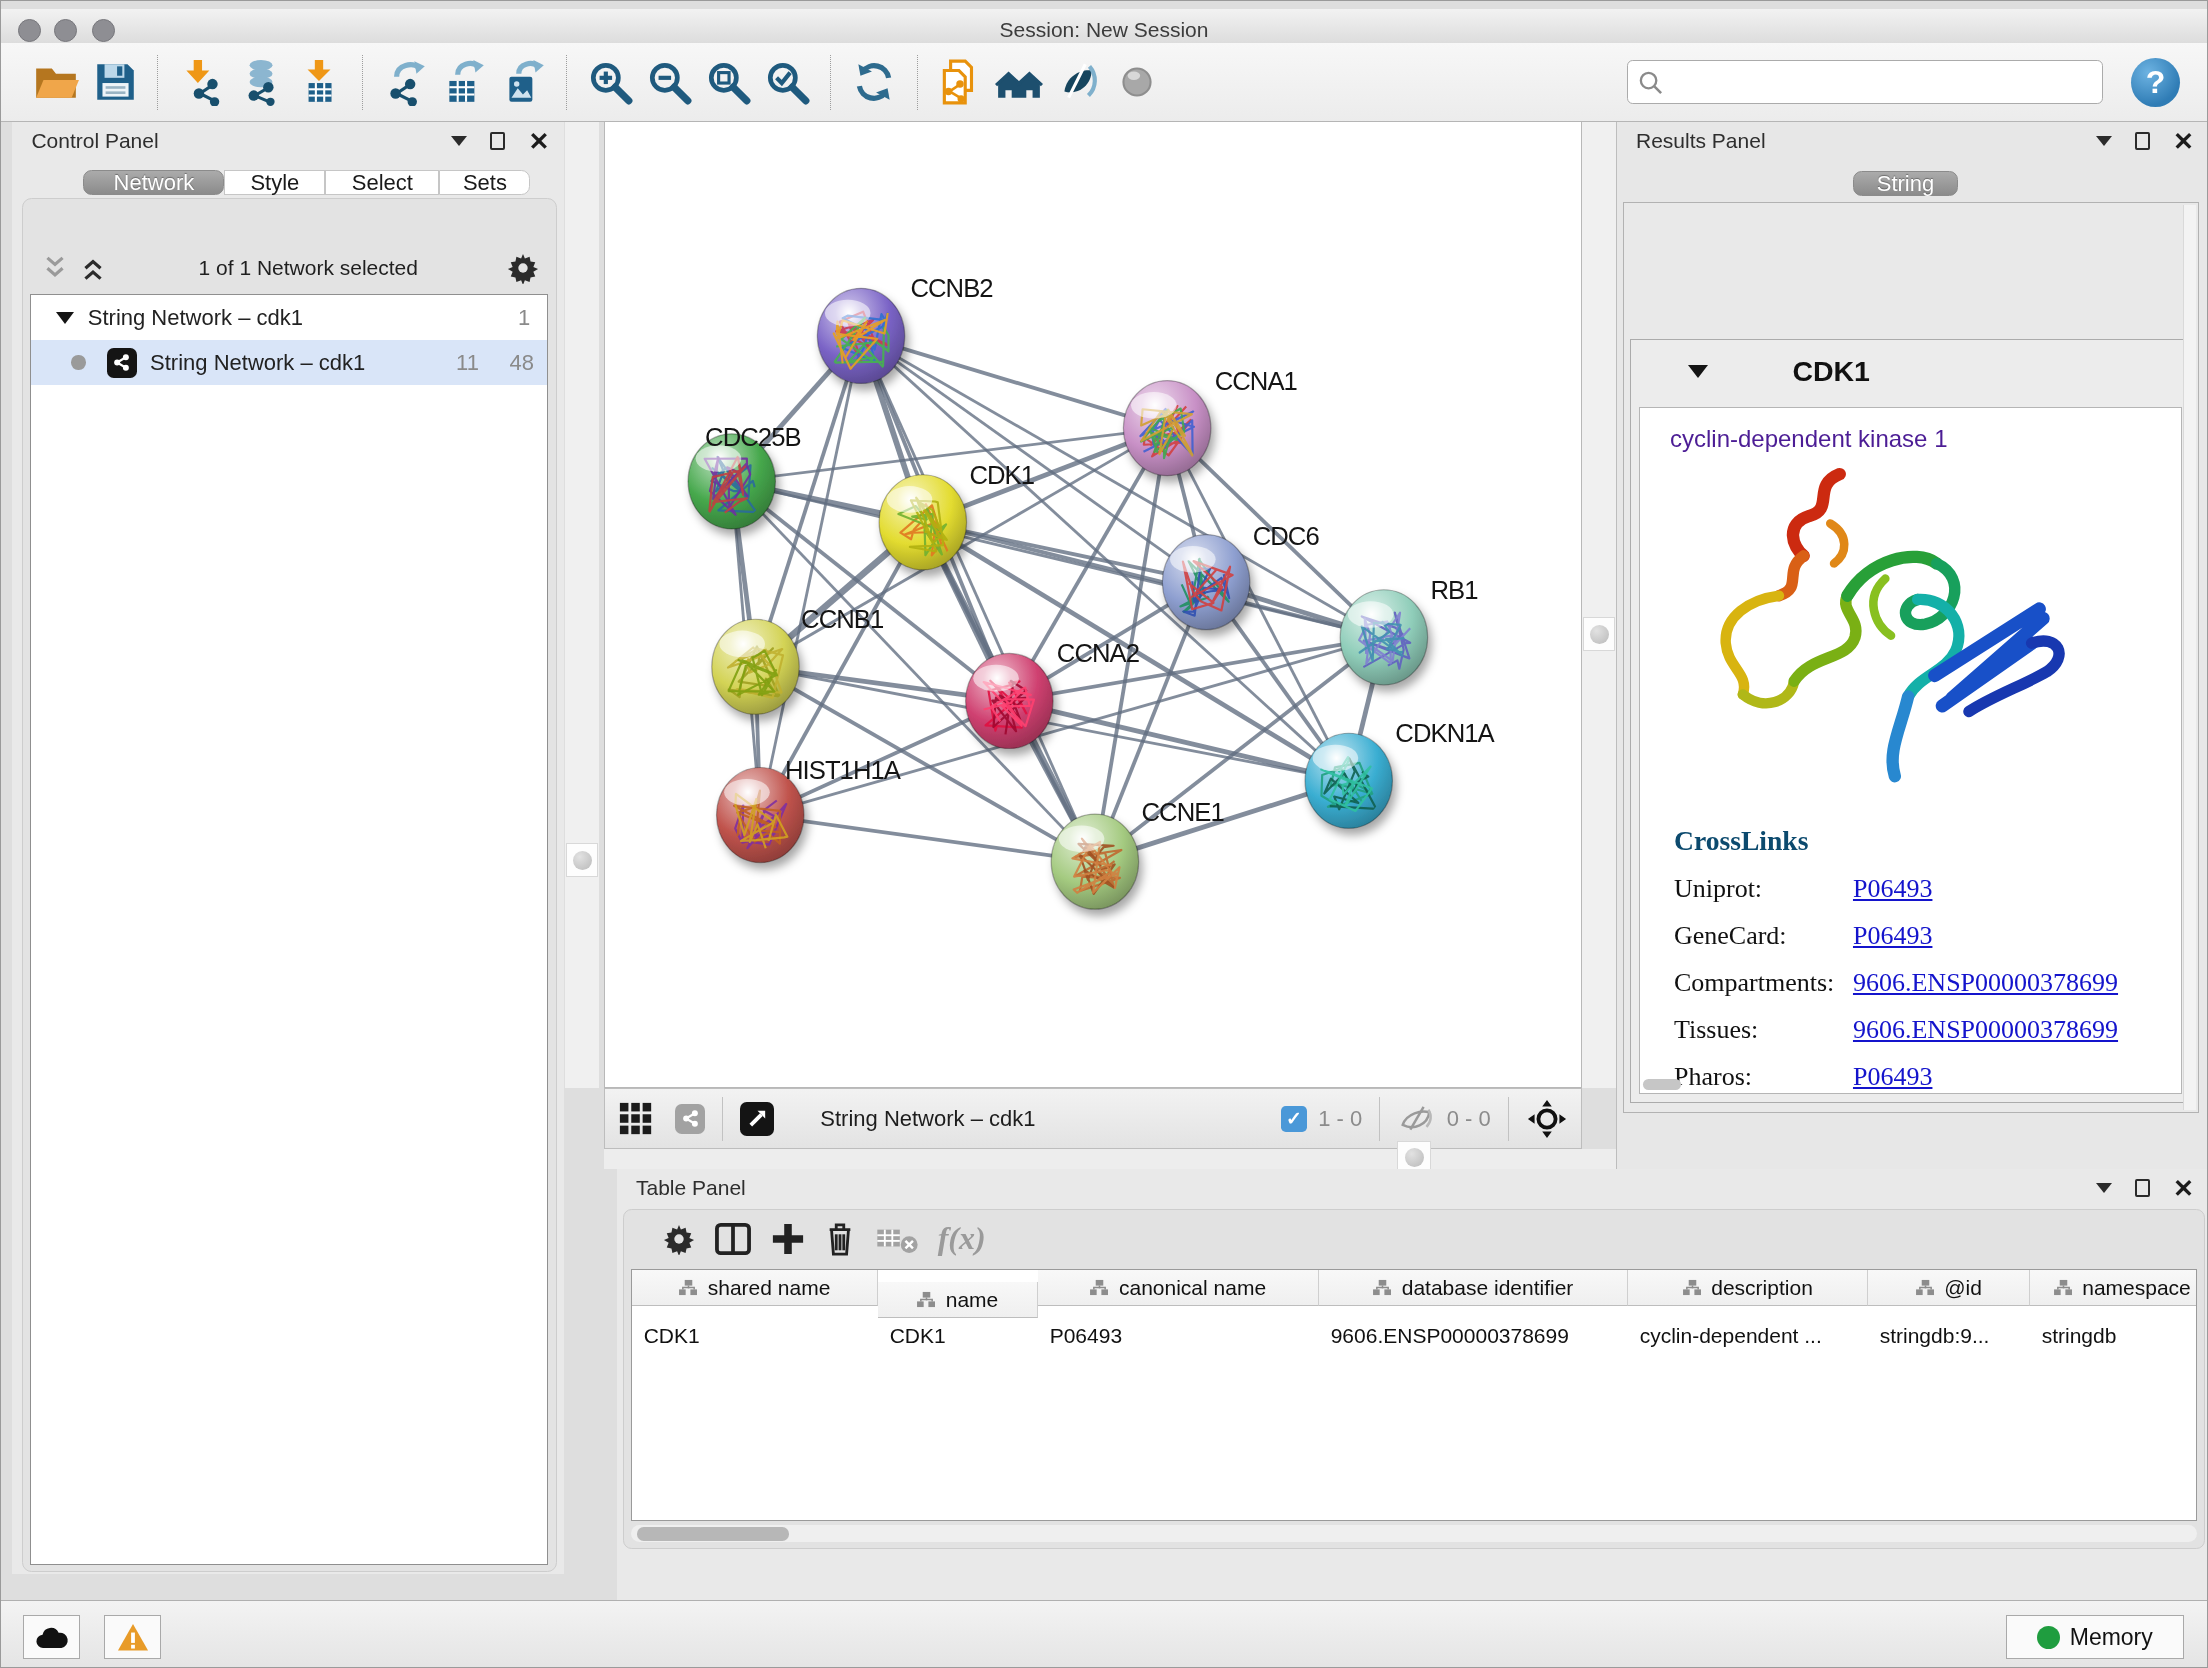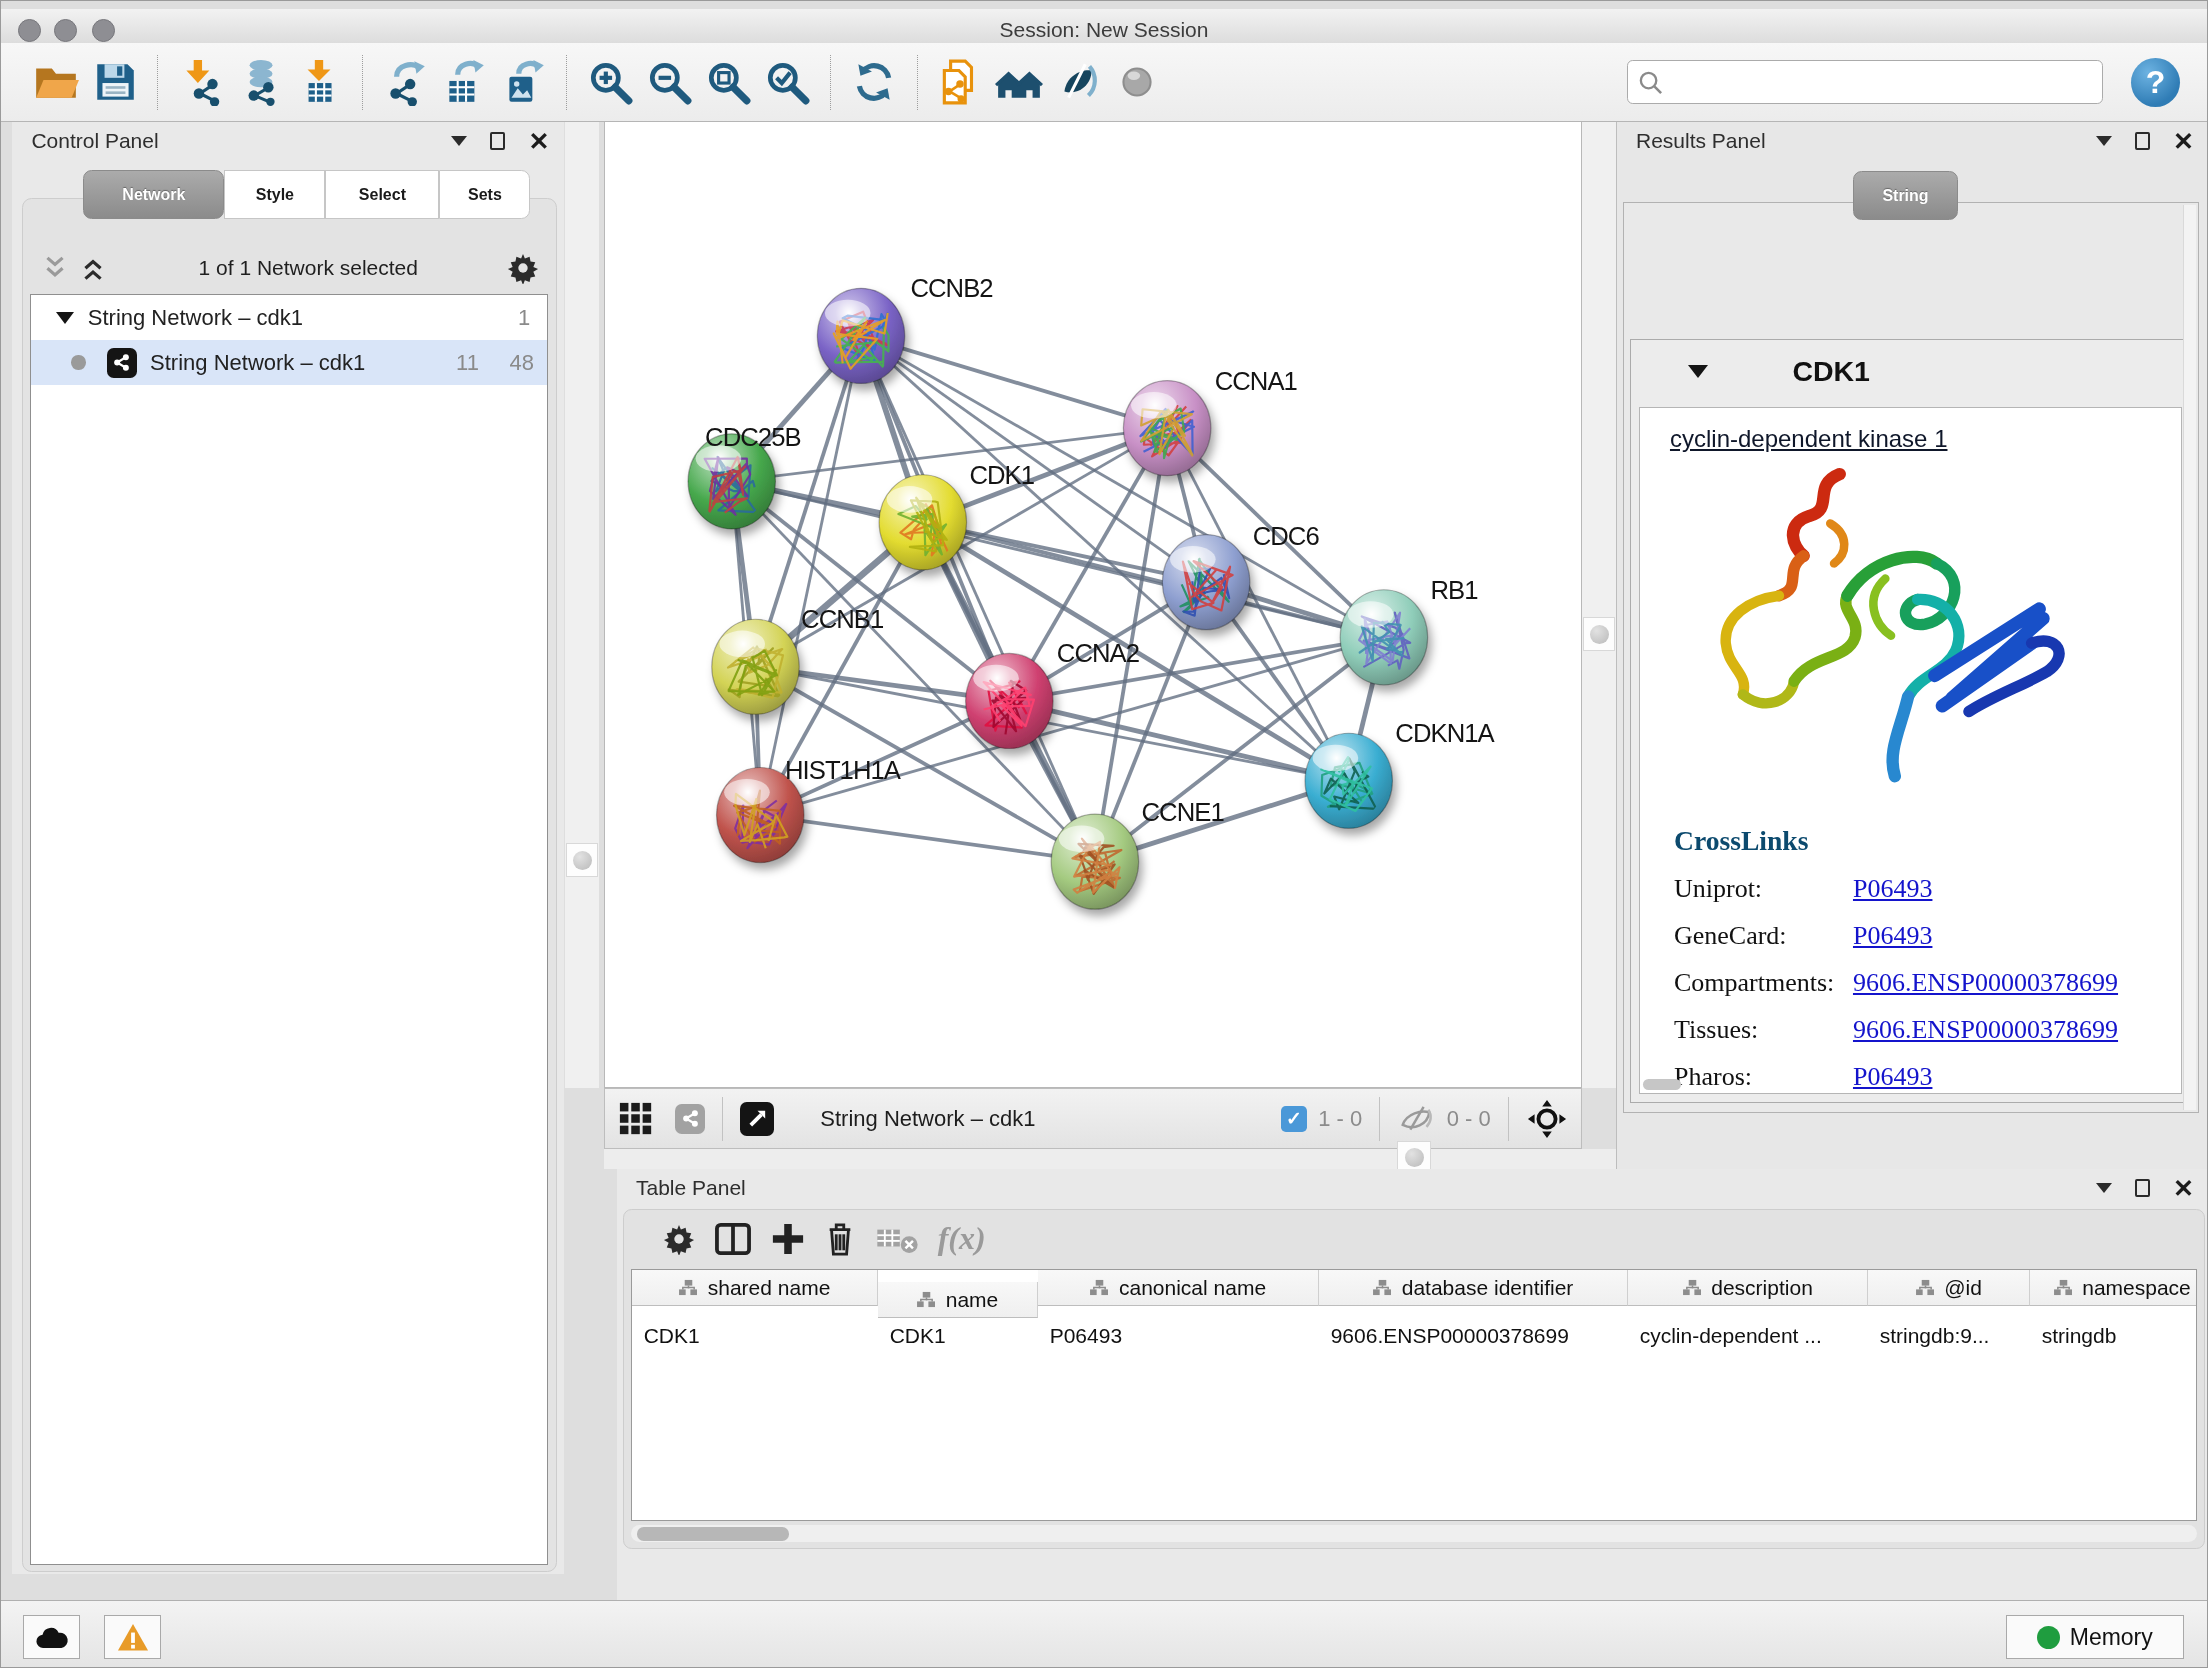--- a/index.html
+++ b/index.html
@@ -28,22 +28,22 @@
     background:radial-gradient(circle at 35% 30%,#6db3e2,#2f7cb5 70%);
     color:#fff;font-size:32px;font-weight:bold;display:flex;align-items:center;justify-content:center;}
   
   .phdr{position:absolute;left:0;top:0;right:0;height:38px;display:flex;align-items:center;}
   .phdr .ptitle{font-size:21px;color:#2e2e2e;margin-left:19px;}
   .phdr-icons{margin-left:auto;display:flex;align-items:center;gap:23px;margin-right:15px;}
   .tri-down{width:0;height:0;border-left:8.6px solid transparent;border-right:8.6px solid transparent;
     border-top:10.5px solid #2b2b2b;}
   .sq{width:15px;height:18px;border:2.4px solid #2b2b2b;border-radius:1.9px;}
   .xx{font-size:25px;font-weight:bold;color:#1c1c1c;line-height:19px;}
-  .tab{height:49px;display:flex;align-items:center;justify-content:center;font-size:16px;
-    background:#fff;border:1px solid #c6c6c6;color:#1a1a1a;position:relative;font-weight:bold;}
+  .tab{height:25px;display:flex;align-items:center;justify-content:center;font-size:22px;
+    background:#fff;border:1px solid #c6c6c6;color:#1a1a1a;position:relative;}
   .tab.last{border-radius:0 8.6px 8.6px 0;}
   .tab.sel{background:linear-gradient(#ababab,#8b8b8b);color:#fff;border-color:#8b8b8b;
     text-shadow:0 -1px 1px rgba(0,0,0,.35);border-radius:8.6px;}
   
   .control-panel{position:absolute;left:11.4px;top:121px;width:552px;height:1452px;background:#e9e9e9;}
   .cp-tabs{position:absolute;left:71px;top:48px;display:flex;z-index:3;}
   .cp-box{position:absolute;left:9.5px;top:76px;right:7.6px;bottom:1.9px;background:#e3e3e3;
     border:1px solid #cdcdcd;border-radius:9.5px;}
   .cp-status{position:absolute;left:0;top:46px;right:0;height:46px;display:flex;align-items:center;}
   .cp-status .stxt{flex:1;text-align:center;font-size:21px;color:#1f1f1f;}
@@ -82,21 +82,21 @@
     display:flex;align-items:center;justify-content:center;gap:36px;}
   .rp-btn{height:46px;padding:0 32px;background:linear-gradient(#ffffff,#f3f3f3);
     border:1px solid #b6b6b6;border-radius:9.5px;font-size:22px;color:#111;
     display:flex;align-items:center;box-shadow:0 1px 1.9px rgba(0,0,0,.18);
     font-family:"Liberation Sans",sans-serif;}
   .rp-entry{position:absolute;left:6.7px;top:136px;right:6.7px;bottom:9.5px;border:1px solid #ababab;background:#ececec;}
   .rp-entry-hdr{height:63px;display:flex;align-items:center;}
   .rp-entry-name{font-size:28.5px;font-weight:bold;color:#111;margin-left:84px;}
   .rp-content{position:absolute;left:7.6px;top:67px;right:7.6px;bottom:7.6px;background:#fff;
     border:1px solid #b5b5b5;overflow:hidden;}
-  .rp-desc{position:absolute;left:30px;top:17px;font-size:24px;color:#0f172a;text-decoration:underline;}
+  .rp-desc{position:absolute;left:30px;top:17px;font-size:24px;color:#4c1d95;}
   .crosslinks{position:absolute;left:34px;top:417px;font-family:"Liberation Serif",serif;}
   .cl-title{font-size:27.6px;font-weight:bold;color:#0c4a6e;}
   .cl-row{display:flex;margin-top:17px;}
   .cl-label{width:179px;font-size:26px;color:#111;}
   .cl-value{font-size:26px;color:#1414cc;text-decoration:underline;}
   .mini-thumb{position:absolute;left:2.9px;bottom:2.9px;width:38px;height:11.4px;background:#c6c6c6;border-radius:5.7px;}
   .rp-scroll{position:absolute;right:1.9px;top:1.9px;bottom:1.9px;width:12.4px;background:#f3f3f3;border-left:1px solid #d9d9d9;}
   
   .table-panel{position:absolute;left:616px;top:1168px;width:1592px;height:431px;background:#e9e9e9;}
   .tp-box{position:absolute;left:5.7px;top:40px;right:3.8px;height:340px;background:#e2e2e2;

